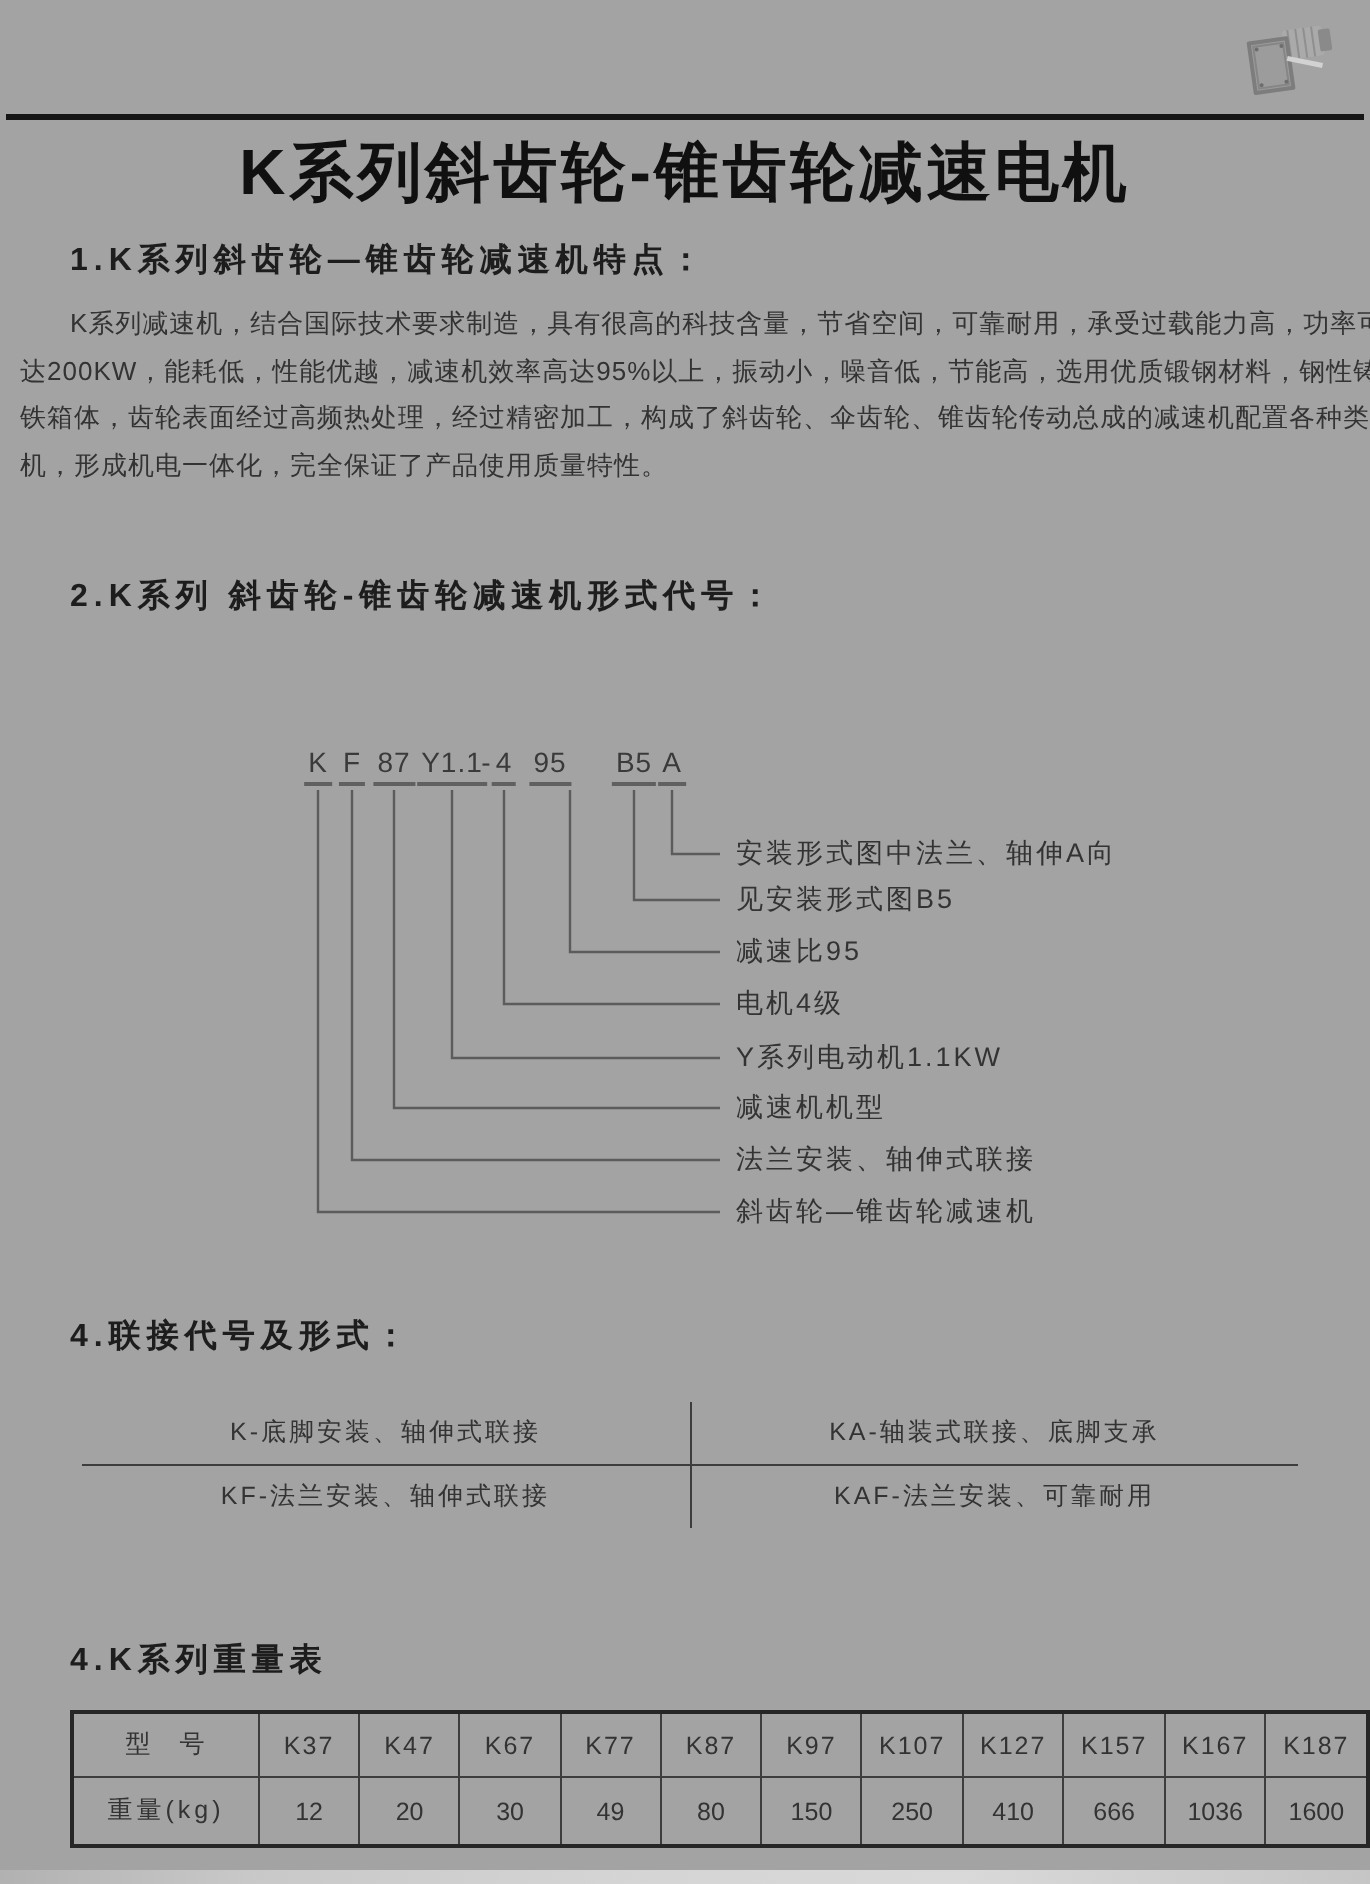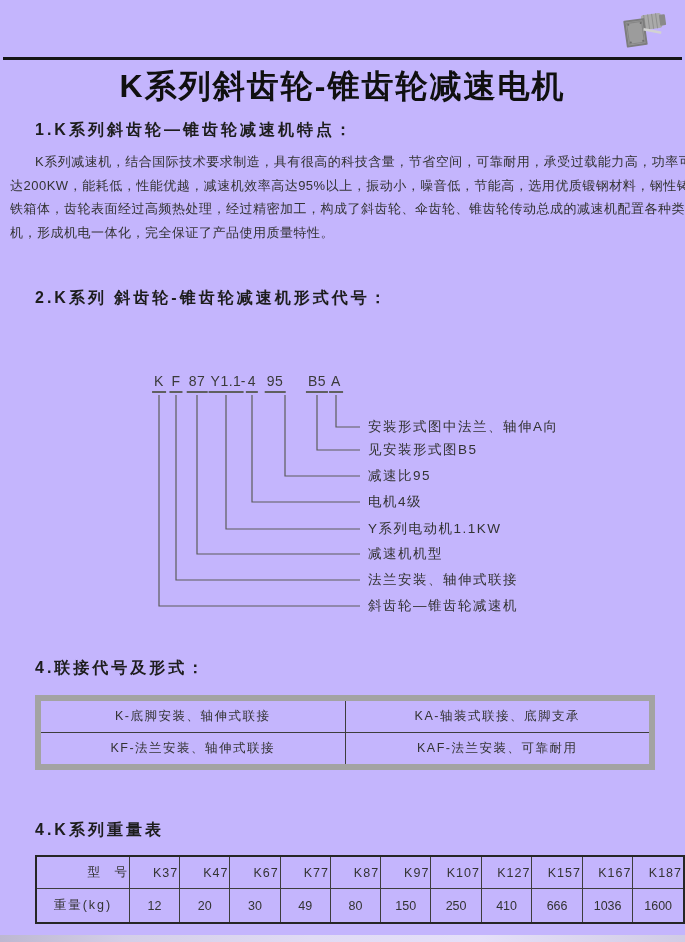--- a/index.html
+++ b/index.html
@@ -1,18 +1,18 @@
 <!DOCTYPE html>
 <html><head>
 <meta charset="utf-8">
 <style>
   html,body { margin:0; padding:0; background:#e9e9e9; }
   .page {
     width:685px; height:942px; position:relative; margin:0 auto;
-    background:#c4b5fd; overflow:hidden;
+    background:#a3a3a3; overflow:hidden;
     font-family:"Liberation Sans","DejaVu Sans",sans-serif;
     color:#2e2e2e;
   }
   
   .header { height:57px; margin:0 3px; border-bottom:3px solid #161616; position:relative; }
   .motor-photo { position:absolute; right:8px; top:8px; }
   .page-title { text-align:center; font-size:32px; font-weight:bold; letter-spacing:2px; color:#101010; margin-top:5px; white-space:nowrap; }
   
   .sec-heading { margin-left:35px; font-size:16px; font-weight:bold; letter-spacing:3px; color:#1d1d1d; white-space:nowrap; }
   .sh1 { margin-top:11px; }
@@ -32,21 +32,21 @@
   }
   .seg-hyphen { position:absolute; top:8px; transform:translateX(-50%); font-size:14px; color:#3a3a3a; line-height:16px; }
   .dlines { position:absolute; left:0; top:0; width:685px; height:255px; }
   .dlabel { position:absolute; left:368px; font-size:13.5px; letter-spacing:1.5px; color:#333; white-space:nowrap; line-height:18px; }
   
   .tbl3 { margin:16px 0 0 35px; border-collapse:collapse; width:620px; border:6px solid #a3a3a3; table-layout:fixed; }
   .tbl3 td { border:1px solid #3d3d3d; height:29px; text-align:center; font-size:12.5px; letter-spacing:1.5px; color:#333; }
   
   .tbl4 { margin:14px 0 0 35px; border-collapse:collapse; border:2px solid #262626; table-layout:fixed; }
   .tbl4 td { border:1px solid #3d3d3d; text-align:center; font-size:12.5px; color:#333; }
-  .tbl4 .hrow td { height:29px; letter-spacing:1px;text-align:right; }
+  .tbl4 .hrow td { height:29px; letter-spacing:1px; }
   .tbl4 .vrow td { height:31px; }
   .tbl4 .c0 { width:92px; letter-spacing:2px; }
   .tbl4 .c  { width:48px; }
   
   .bottom-smudge {
     position:absolute; bottom:0; left:0; right:0; height:7px;
     background:linear-gradient(90deg,#b9b9b9 0%,#dcdcdc 18%,#efefef 45%,#f6f6f6 70%,#d8d8d8 100%);
     opacity:0.65;
   }
 </style>

